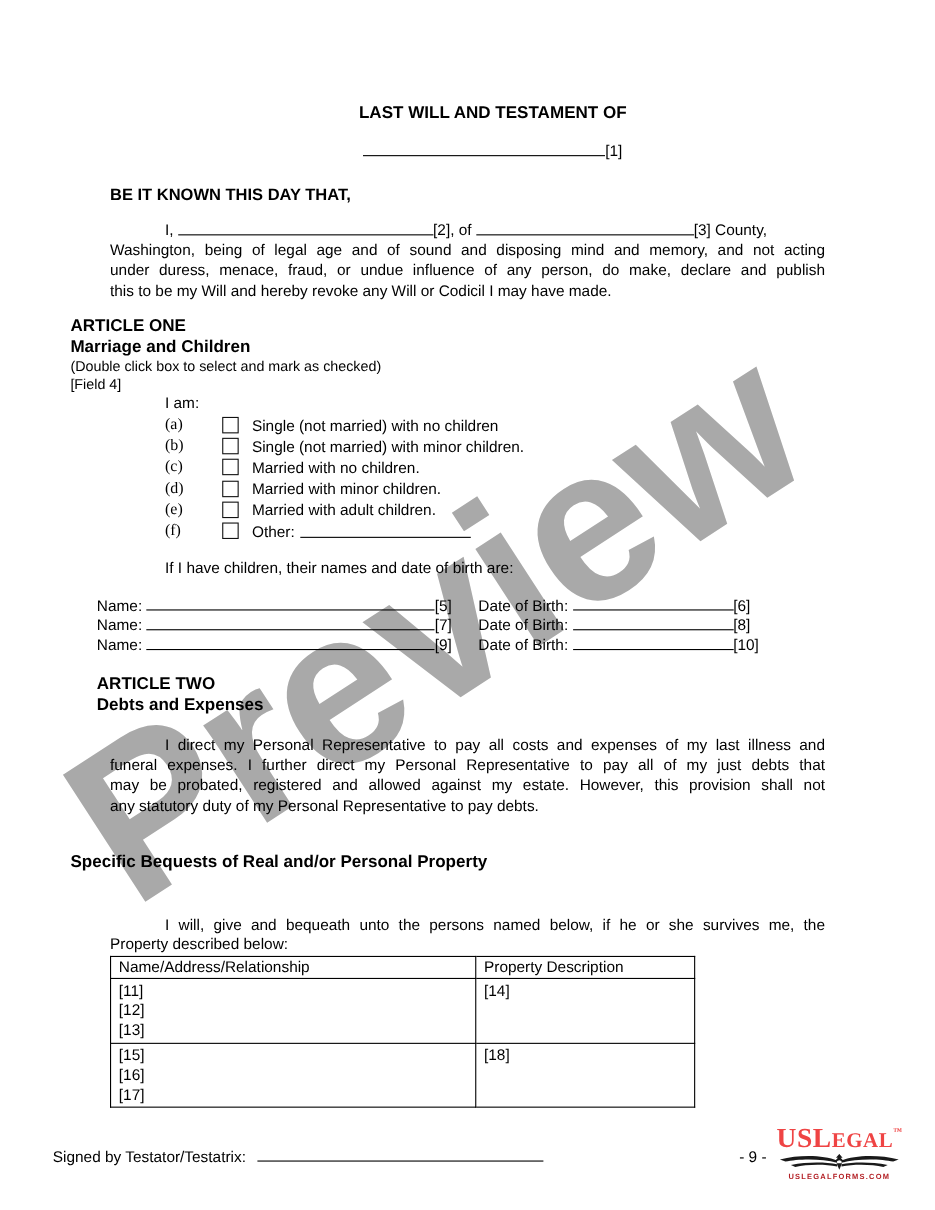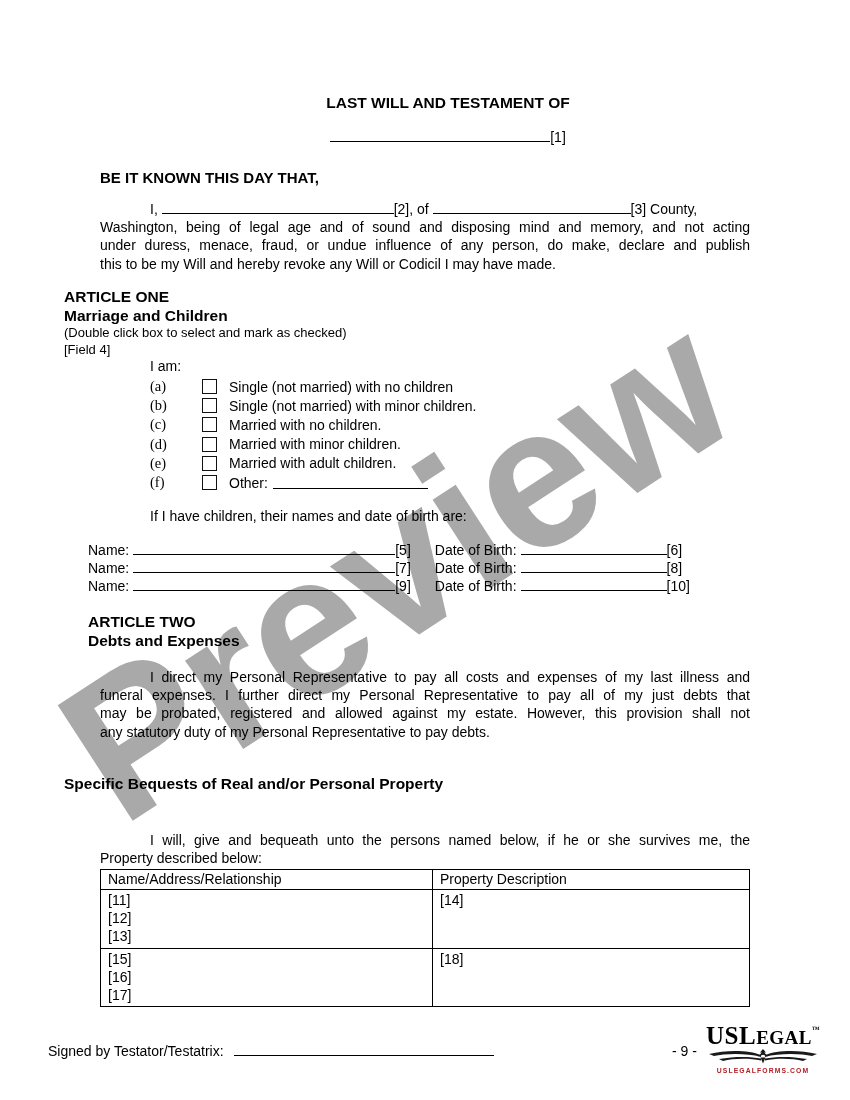--- a/index.html
+++ b/index.html
@@ -48,32 +48,32 @@
   .opt-blank { width:155px; margin-left:5px; }
 
   .children-prompt { top:508px; left:150px; }
 
   .name-rows { top:542px; left:88px; width:650px; }
   .name-row { display:flex; align-items:baseline; height:17.8px; }
   .nr-blank1 { width:262px; margin-left:4px; }
   .nr-dob { margin-left:24px; }
   .nr-blank2 { width:146px; margin-left:4px; }
 
-  .tbl { position:absolute; top:869px; left:100px; width:650px; border-collapse:collapse; }
+  .tbl { position:absolute; top:869px; left:100px; width:532px; border-collapse:collapse; }
   .tbl th, .tbl td { border:1.2px solid #000; text-align:left; vertical-align:top; padding:1px 7px 2px 7px; font-weight:normal; font-size:14px; }
   .tbl th { height:20px; }
   .tbl td { height:54px; line-height:18.2px; }
   .col-left { width:332px; }
 
   .footer-sign { top:1043px; left:48px; }
   .sign-blank { width:260px; margin-left:6px; }
   .page-num { top:1043px; left:672px; }
 
   .logo { top:1023px; left:700px; width:126px; text-align:center; line-height:1; }
-  .logo-word { font-family:"Liberation Serif", serif; font-weight:bold; font-size:25px; color:#000000; letter-spacing:0.5px; white-space:nowrap; }
+  .logo-word { font-family:"Liberation Serif", serif; font-weight:bold; font-size:25px; color:#ef4444; letter-spacing:0.5px; white-space:nowrap; }
   .logo-word .sm { font-size:19px; }
   .logo-word .tm { font-size:8px; vertical-align:12px; letter-spacing:0; }
   .logo-eagle { margin-top:1px; }
   .logo-site { margin-top:1px; font-size:6.8px; font-weight:bold; letter-spacing:1.1px; color:#b32025; }
 </style>
 </head>
 <body>
 
 <div class="page">
 

